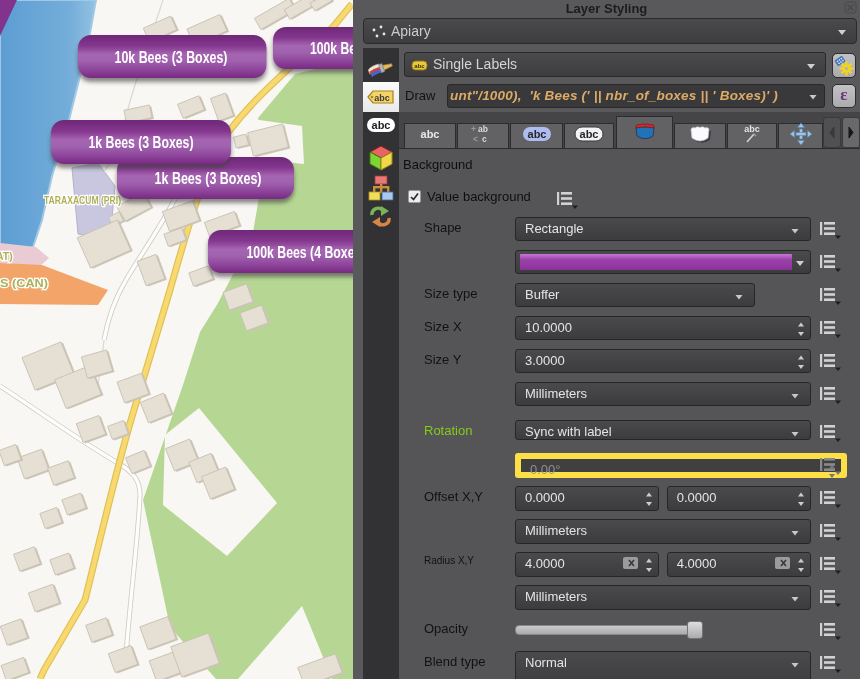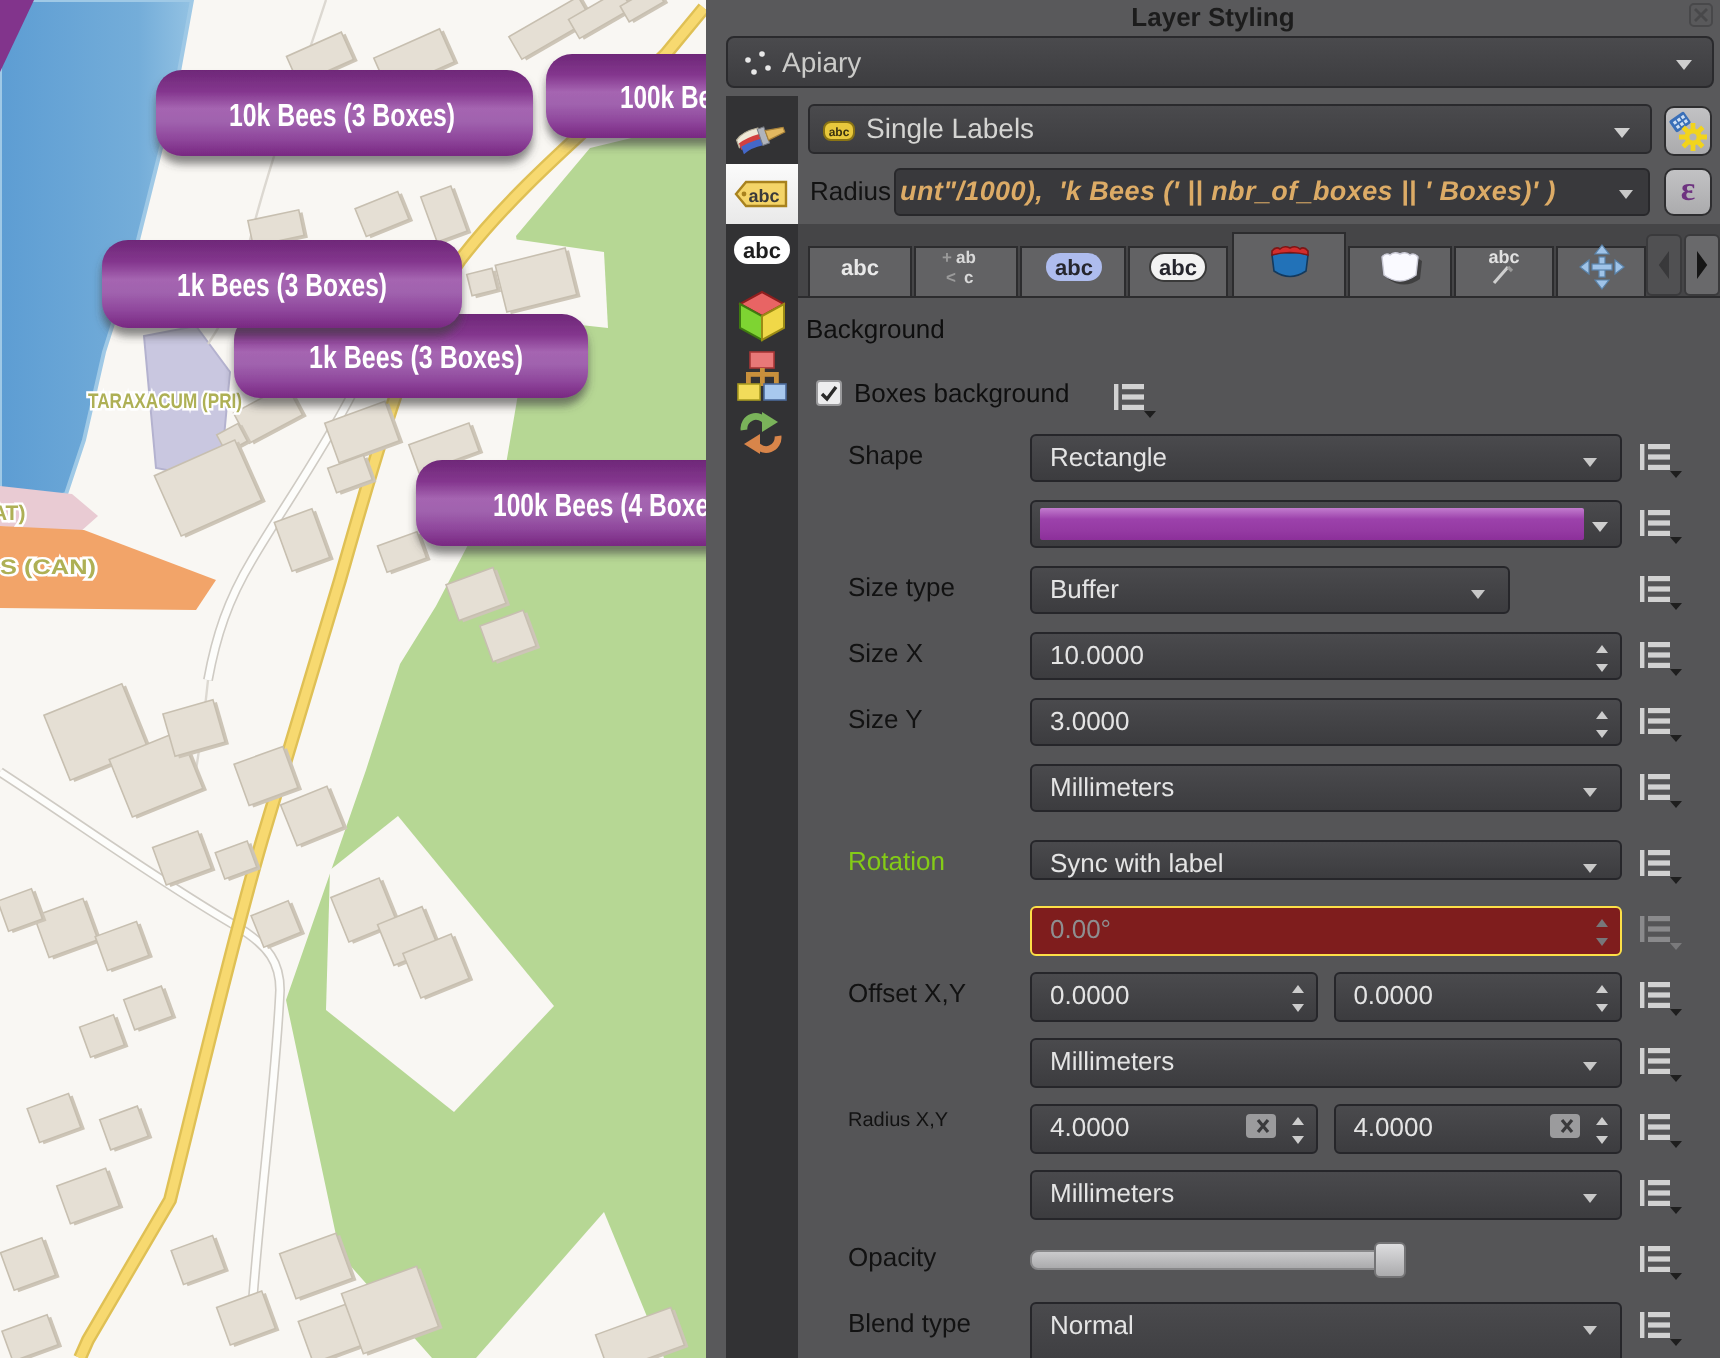--- a/index.html
+++ b/index.html
@@ -367,21 +367,21 @@
       <g fill="#f2d41c">
           <circle cx="13.5" cy="14.5" r="4.2"></circle>
           <g stroke="#f2d41c" stroke-width="2.4">
             <path d="M13.5,7.5 L13.5,21.5 M6.5,14.5 L20.5,14.5 M8.6,9.6 L18.4,19.4 M18.4,9.6 L8.6,19.4"></path>
           </g>
         </g>
       <circle cx="13.5" cy="14.5" r="1.8" fill="#b4b4b6"></circle>
     </svg>
   </div>
 
-  <div style="position:absolute;left:52px;top:88px;color:#121212;font-size:13px">Radius</div>
+  <div style="position:absolute;left:52px;top:88px;color:#121212;font-size:13px">Draw</div>
   <div style="position:absolute;left:94px;top:84px;width:378px;height:24px;background:#39393c;border:1px solid #28282b;border-radius:3px;box-sizing:border-box;overflow:hidden">
     <div style="position:absolute;left:2px;top:3px;color:#dcab66;font-size:13.5px;font-style:italic;font-weight:bold;white-space:nowrap;letter-spacing:0.2px">unt"/1000),&nbsp; 'k Bees (' || nbr_of_boxes || ' Boxes)' )</div>
     <svg width="9" height="8" style="position:absolute;right:6px;top:9px">
         <polygon points="0.5,1 7.5,1 4,5.5" fill="#c8c8c8"></polygon>
       </svg>
   </div>
   <div style="position:absolute;left:479px;top:84px;width:24px;height:24px;background:linear-gradient(#c2c2c4,#ababad);border:1px solid #2e2e30;border-radius:5px;box-sizing:border-box;text-align:center">
     <div style="color:#6e3380;font-size:17px;font-weight:bold;font-family:'Liberation Serif',serif;margin-top:0px">ε</div>
   </div>
 
@@ -452,21 +452,21 @@
       </svg></div>
 
   <div style="position:absolute;left:46px;top:148px;width:461px;height:531px;background:#555557;border-top:1px solid #2c2c2e;z-index:2"></div>
   <div style="position:absolute;left:0;top:0;width:507px;height:679px;z-index:5">
     <div style="position:absolute;left:50px;top:157px;color:#0f0f0f;font-size:13px">Background</div>
     <div style="position:absolute;left:55px;top:190px;width:13px;height:13px;background:#ededee;border:1px solid #9a9a9c;border-radius:2px;box-sizing:border-box">
       <svg width="11" height="11" style="position:absolute;left:0;top:0">
           <path d="M2,6 L4.5,8.5 L9,2.5" stroke="#2a2a2a" stroke-width="1.7" fill="none"></path>
         </svg>
     </div>
-    <div style="position:absolute;left:74px;top:189px;color:#0f0f0f;font-size:13px">Boxes background</div>
+    <div style="position:absolute;left:74px;top:189px;color:#0f0f0f;font-size:13px">Value background</div>
     <div style="position:absolute;left:201px;top:190.0px;width:26px;height:19px;"><svg width="26" height="19">
           <rect x="3" y="2" width="2.2" height="13" fill="#d2d2d2"></rect>
           <rect x="7" y="2" width="11" height="2.6" fill="#d2d2d2"></rect>
           <rect x="7" y="7.2" width="11" height="2.6" fill="#d2d2d2"></rect>
           <rect x="7" y="12.4" width="11" height="2.6" fill="#d2d2d2"></rect>
           <polygon points="18,15.5 24,15.5 21,19" fill="#1e1e1e"></polygon>
         </svg></div>
 <div style="position:absolute;left:71px;top:219.5px;color:#121212;font-size:13px;white-space:nowrap">Shape</div>
 <div style="position:absolute;left:162px;top:216.5px;width:296px;height:24.5px;background:linear-gradient(#4a4a4d,#3c3c3f);border:1px solid #26262a;border-radius:3px;box-sizing:border-box;color:#e4e4e4;font-size:13px;">
         <div style="position:absolute;left:9px;top:3px;color:#e4e4e4;white-space:nowrap">Rectangle</div>
@@ -558,21 +558,21 @@
           <polygon points="0.5,1 7.5,1 4,5.5" fill="#c8c8c8"></polygon>
         </svg>
       </div>
 <div style="position:absolute;left:464px;top:423.0px;width:26px;height:19px;"><svg width="26" height="19">
           <rect x="3" y="2" width="2.2" height="13" fill="#d2d2d2"></rect>
           <rect x="7" y="2" width="11" height="2.6" fill="#d2d2d2"></rect>
           <rect x="7" y="7.2" width="11" height="2.6" fill="#d2d2d2"></rect>
           <rect x="7" y="12.4" width="11" height="2.6" fill="#d2d2d2"></rect>
           <polygon points="18,15.5 24,15.5 21,19" fill="#1e1e1e"></polygon>
         </svg></div>
-<div style="position:absolute;left:162px;top:453.0px;width:296px;height:24.5px;background:#7f1d1d;border:1px solid #fde047;border-radius:3px;box-sizing:border-box;font-size:13px;">
+<div style="position:absolute;left:162px;top:453.0px;width:332px;height:24.5px;background:#404040;border:6px solid #fde047;border-radius:3px;box-sizing:border-box;font-size:13px;">
         <div style="position:absolute;left:9px;top:3px;color:#8e8e90;white-space:nowrap">0.00°</div>
         <svg width="14" height="24.5" style="position:absolute;right:2px;top:0">
           <polygon points="7,5.5 10,9.5 4,9.5" fill="#77777a"></polygon>
           <polygon points="4,15 10,15 7,19" fill="#77777a"></polygon>
         </svg>
       </div>
 <div style="position:absolute;left:464px;top:456.0px;width:26px;height:19px;"><svg width="26" height="19">
           <rect x="3" y="2" width="2.2" height="13" fill="#8a8a8c"></rect>
           <rect x="7" y="2" width="11" height="2.6" fill="#8a8a8c"></rect>
           <rect x="7" y="7.2" width="11" height="2.6" fill="#8a8a8c"></rect>

